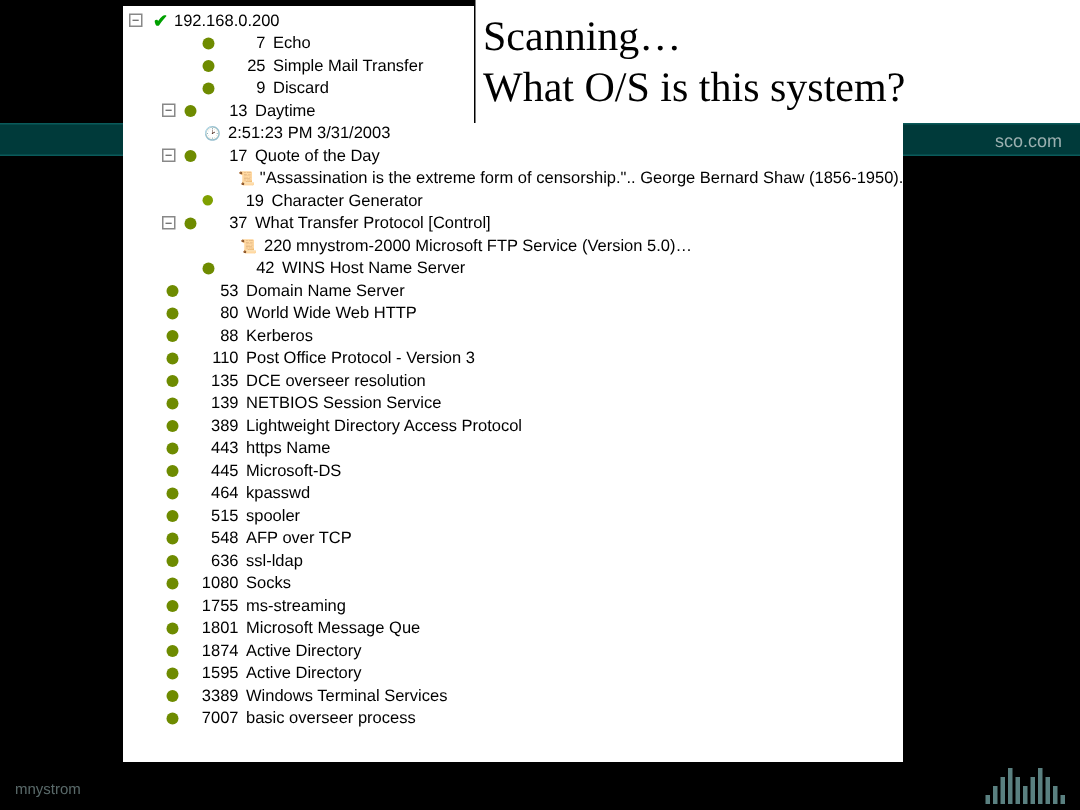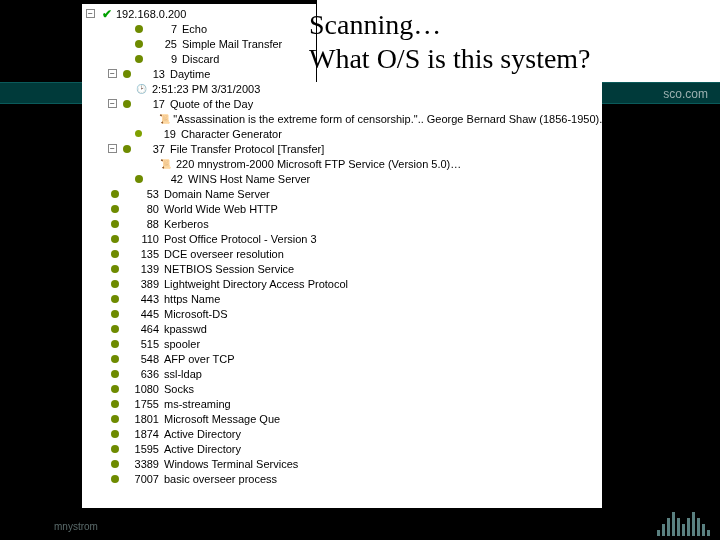--- a/index.html
+++ b/index.html
@@ -12,21 +12,21 @@
     overflow: hidden;
   }
   .slide-bg {
     position: absolute;
     inset: 0;
     background: #000;
   }
   .title-area {
     position: absolute;
     top: 8px;
-    right: 31px;
+    right: 18px;
     width: 380px;
     color: #000;
     font-size: 28px;
     font-family: "Times New Roman", serif;
     line-height: 1.2;
     z-index: 10;
   }
   .cisco-strip {
     position: absolute;
     top: 82px;
@@ -137,21 +137,20 @@
     width: 34px;
   }
   .svc { }
   .footer-name {
     position: absolute;
     bottom: 8px;
     left: 10px;
     color: #5a6a6a;
     font-size: 10px;
     font-family: Arial, sans-serif;
-    margin-left: 44px;
   }
   .cisco-logo {
     position: absolute;
     bottom: 4px;
     right: 10px;
     width: 54px;
     height: 30px;
     display: flex;
     align-items: flex-end;
     justify-content: center;
@@ -236,21 +235,21 @@
     <div class="row indent-2">
       <span class="icon-dot sub"></span>
       <span class="port">19</span>
       <span class="svc">Character Generator</span>
     </div>
 
     <div class="row indent-1">
       <span class="tree-toggle">−</span>
       <span class="icon-dot"></span>
       <span class="port">37</span>
-      <span class="svc">File Transfer Protocol [Transfer]</span>
+      <span class="svc">What Transfer Protocol [Control]</span>
     </div>
 
     <div class="row indent-3">
       <span class="icon-banner">📜</span>
       <span>220 mnystrom-2000 Microsoft FTP Service (Version 5.0)…</span>
     </div>
 
     <div id="ports-rest">
         <div class="row indent-2">
           <span class="icon-dot"></span>

